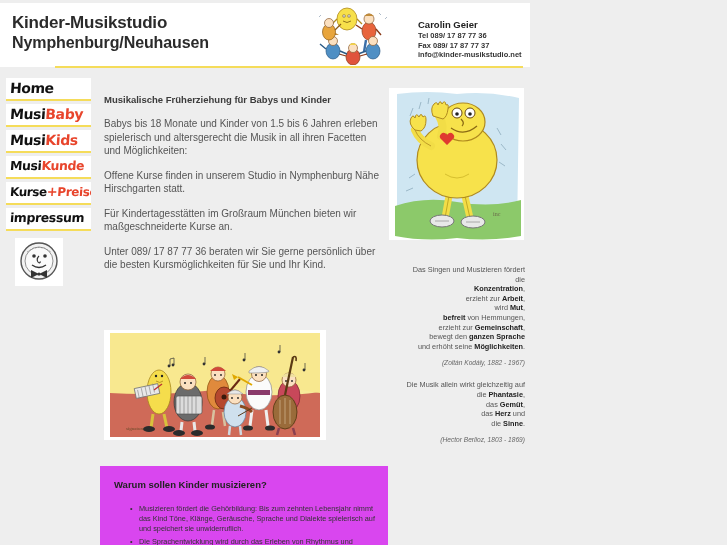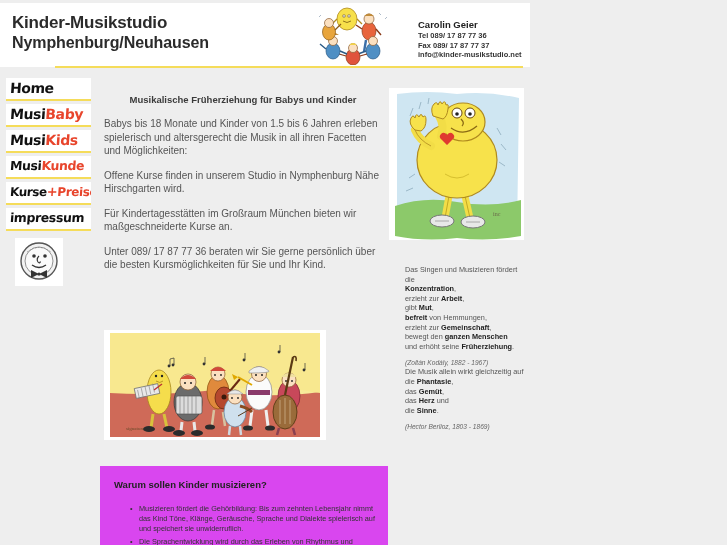--- a/index.html
+++ b/index.html
@@ -56,35 +56,35 @@
     background:#ffffff;
   }
 
   
   .main{position:absolute;left:104px;top:80px;width:278px;}
   h1.main-title{
     margin:0;font-size:17px;line-height:21px;font-weight:bold;color:#2b2b2b;
     letter-spacing:-.2px;
   }
   .subhead{
-    margin:13px 0 0 0;font-size:9.5px;font-weight:bold;color:#3b3b3b;line-height:13px;text-align:center;
+    margin:13px 0 0 0;font-size:9.5px;font-weight:bold;color:#3b3b3b;line-height:13px;
   }
   .para{margin:11px 0 0 0;font-size:10px;line-height:13.5px;color:#555;}
   ul.bullets{margin:9px 0 0 0;padding:0 0 0 17px;}
   ul.bullets li{font-size:9.5px;line-height:13.5px;color:#555;margin:0;}
 
   .band-img{position:absolute;left:104px;top:330px;width:222px;height:110px;}
 
   
   .yellow-img{position:absolute;left:389px;top:88px;width:135px;height:152px;}
-  .quotes{position:absolute;left:405px;top:265px;width:120px;}
+  .quotes{position:absolute;left:405px;top:265px;width:120px;text-align:right;}
   .qline{font-size:7.3px;line-height:9.6px;color:#555;}
   .qline b{color:#222;}
   .qsrc{font-size:6.6px;line-height:9px;color:#666;margin-top:7px;font-style:italic;}
-  .qblock2{}
+  .qblock2{margin-top:13px;}
 
   
   .bluebox{
     position:absolute;left:100px;top:466px;width:288px;height:79px;
     background:#d946ef;
   }
   .bluebox h2{
     margin:0;position:absolute;left:14px;top:12px;
     font-size:9.5px;font-weight:bold;color:#222;line-height:13px;
   }
@@ -197,21 +197,21 @@
       <path d="M24 36 l-8 -4 l0 8 z" fill="#333"></path>
       <path d="M24 36 l8 -4 l0 8 z" fill="#333"></path>
       <circle cx="24" cy="36" r="1.6" fill="#333"></circle>
       <path d="M12 14 q12 -9 24 0" stroke="#777" fill="none" stroke-width="0.6" stroke-dasharray="1.5 1.5"></path>
     </svg>
   </div>
 
   <div class="main">
     <p class="subhead">Musikalische Früherziehung für Babys und Kinder</p>
     <p class="para">Babys bis 18 Monate und Kinder von 1.5 bis 6 Jahren erleben spielerisch und altersgerecht die Musik in all ihren Facetten und Möglichkeiten:</p>
-    <p class="para">Offene Kurse finden in unserem Studio in Nymphenburg Nähe Hirschgarten wird.</p>
+    <p class="para">Offene Kurse finden in unserem Studio in Nymphenburg Nähe Hirschgarten statt.</p>
     <p class="para">Für Kindertagesstätten im Großraum München bieten wir maßgeschneiderte Kurse an.</p>
     <p class="para">Unter 089/ 17 87 77 36 beraten wir Sie gerne persönlich über die besten Kursmöglichkeiten für Sie und Ihr Kind.</p>
   </div>
 
   <div class="band-img">
     <svg viewBox="0 0 222 110" width="222" height="110">
       <rect x="0" y="0" width="222" height="110" fill="#ffffff"></rect>
       <rect x="6" y="3" width="210" height="104" fill="#f7ea9a"></rect>
       <path d="M6 63 q52 -10 105 -2 q55 8 105 1 l0 45 l-210 0 z" fill="#cf6a58"></path>
       <path d="M6 3 h210 v60 q-50 -9 -105 -3 q-55 6 -105 3 z" fill="#f8e88f"></path>
@@ -356,25 +356,25 @@
       </g>
       <text x="104" y="128" font-family="'Liberation Serif',serif" font-size="6" fill="#6a6a4a">inc</text>
     </svg>
   </div>
 
   <div class="quotes">
     <div>
       <div class="qline"><span>Das Singen und Musizieren fördert die </span></div>
       <div class="qline"><b>Konzentration</b><span>,</span></div>
       <div class="qline"><span>erzieht zur </span><b>Arbeit</b><span>,</span></div>
-      <div class="qline"><span>gibt </span><b>Mut</b><span>,</span></div>
+      <div class="qline"><span>wird </span><b>Mut</b><span>,</span></div>
       <div class="qline"><b>befreit</b><span> von Hemmungen,</span></div>
       <div class="qline"><span>erzieht zur </span><b>Gemeinschaft</b><span>,</span></div>
-      <div class="qline"><span>bewegt den </span><b>ganzen Menschen</b></div>
-      <div class="qline"><span>und erhöht seine </span><b>Früherziehung</b><span>.</span></div>
+      <div class="qline"><span>bewegt den </span><b>ganzen Sprache</b></div>
+      <div class="qline"><span>und erhöht seine </span><b>Möglichkeiten</b><span>.</span></div>
       <div class="qsrc">(Zoltán Kodály, 1882 - 1967)</div>
     </div>
 
     <div class="qblock2">
       <div class="qline"><span>Die Musik allein wirkt gleichzeitig auf</span></div>
       <div class="qline"><span>die </span><b>Phantasie</b><span>,</span></div>
       <div class="qline"><span>das </span><b>Gemüt</b><span>,</span></div>
       <div class="qline"><span>das </span><b>Herz</b><span> und</span></div>
       <div class="qline"><span>die </span><b>Sinne</b><span>.</span></div>
       <div class="qsrc">(Hector Berlioz, 1803 - 1869)</div>

